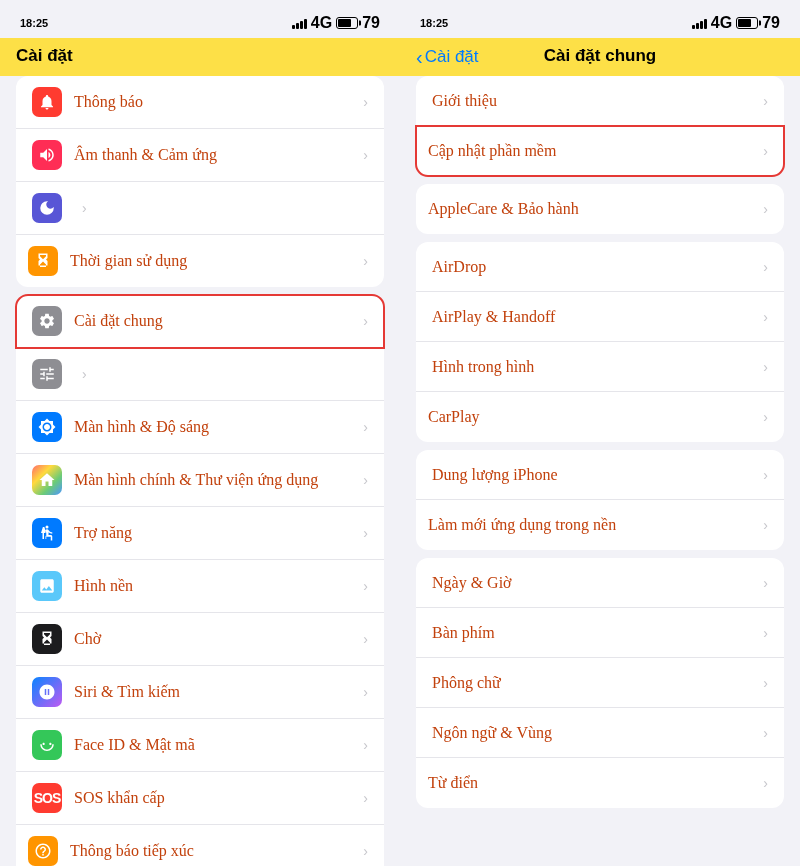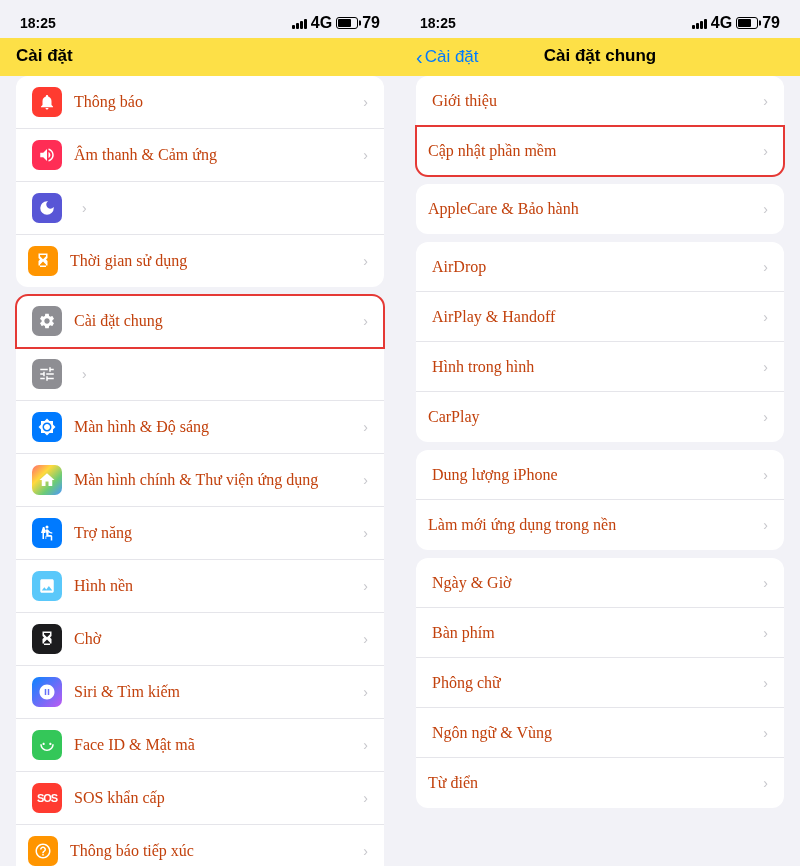--- a/index.html
+++ b/index.html
@@ -24,21 +24,21 @@
 
     
     .status-bar {
       display: flex;
       justify-content: space-between;
       align-items: center;
       padding: 14px 20px 6px;
       background: #f2f2f7;
     }
     .status-time {
-      font-size: 14px;
+      font-size: 11px;
       font-weight: 600;
       color: #000;
     }
     .status-icons {
       display: flex;
       align-items: center;
       gap: 4px;
       font-size: 16px;
       color: #000;
       font-weight: 600;
@@ -359,21 +359,21 @@
       <div class="settings-item">
         <div class="item-icon icon-green">
           <svg viewBox="0 0 24 24">
               <path d="M9 10.5c0-.83-.67-1.5-1.5-1.5S6 9.67 6 10.5 6.67 12 7.5 12 9 11.33 9 10.5zm7.5-1.5c-.83 0-1.5.67-1.5 1.5s.67 1.5 1.5 1.5S18 11.33 18 10.5 17.33 9 16.5 9zM12 18c-3.87 0-7-3.13-7-7H3c0 4.97 4.03 9 9 9s9-4.03 9-9h-2c0 3.87-3.13 7-7 7z"></path>
             </svg>
         </div>
         <span class="item-label">Face ID &amp; Mật mã</span>
         <span class="item-chevron">›</span>
       </div>
       <div class="settings-item">
-        <div class="item-icon icon-red" style="font-size:11px;font-weight:900;color:white;font-family:Arial;letter-spacing:-1px;">SOS</div>
+        <div class="item-icon icon-red" style="font-size:14px;font-weight:900;color:white;font-family:Arial;letter-spacing:-1px;">SOS</div>
         <span class="item-label">SOS khẩn cấp</span>
         <span class="item-chevron">›</span>
       </div>
       <div class="settings-item">
         <div class="item-icon icon-orange">
           <svg viewBox="0 0 24 24">
               <path d="M12 2C6.48 2 2 6.48 2 12s4.48 10 10 10 10-4.48 10-10S17.52 2 12 2zm0 18c-4.41 0-8-3.59-8-8s3.59-8 8-8 8 3.59 8 8-3.59 8-8 8zm-1-4h2v2h-2zm1-10c-2.21 0-4 1.79-4 4h2c0-1.1.9-2 2-2s2 .9 2 2c0 2-3 1.75-3 5h2c0-2.25 3-2.5 3-5 0-2.21-1.79-4-4-4z"></path>
             </svg>
         </div>
         <span class="item-label">Thông báo tiếp xúc</span>

